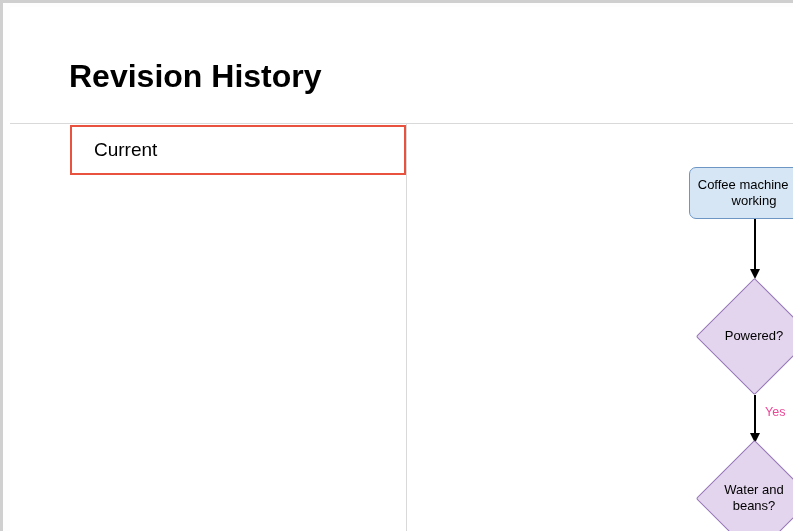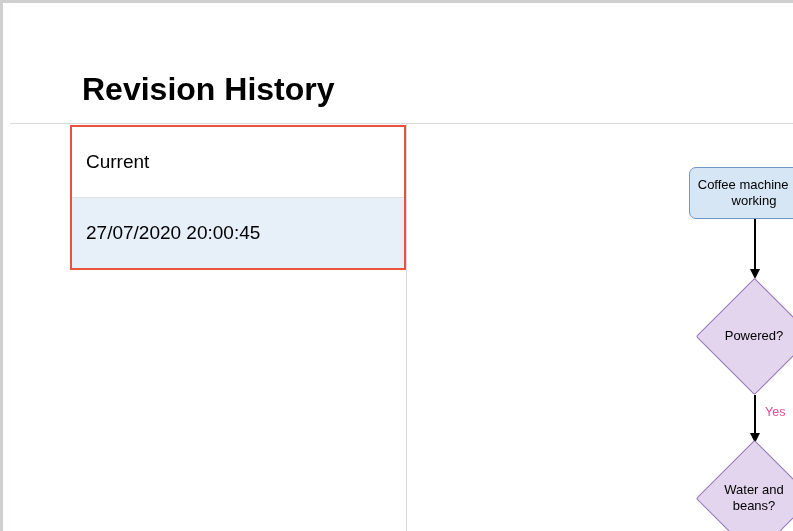--- a/index.html
+++ b/index.html
@@ -26,45 +26,46 @@
     bottom: 0;
     background: #ffffff;
   }
   .page-title {
     position: absolute;
     left: 58px;
     top: 50px;
     font-size: 32px;
     font-weight: 700;
     color: #000;
-    margin: 14px;
+    margin: 1px;
   }
   .content-divider {
     position: absolute;
     left: 0;
     right: 0;
     top: 116px;
     height: 1px;
     background: #d9d9d9;
   }
   .history-panel {
     position: absolute;
     left: 60px;
     top: 118px;
     width: 336px;
     border: 2px solid #e9523f;
     background: #ffffff;
   }
   .history-item {
-    padding: 24px 14px;
+    padding: 12px 14px;
     font-size: 19px;
     color: #000;
     border-bottom: 1px solid #e0e0e0;
     background: #ffffff;
     cursor: pointer;
+    margin-left: 8px;
   }
   .history-item:last-child {
     border-bottom: none;
   }
   .history-item.selected {
     background: #e7eff8;
   }
   .vertical-divider {
     position: absolute;
     left: 396px;
@@ -160,21 +161,20 @@
 
 <div class="frame">
   <div class="inner">
 
     <h1 class="page-title">Revision History</h1>
 
     <div class="content-divider"></div>
 
     <div class="history-panel">
       <div class="history-item">Current</div>
-      <div class="history-item selected">27/07/2020 20:00:45</div>
     </div>
 
     <div class="vertical-divider"></div>
 
     <div class="diagram-pane">
       <div class="diagram">
 
         <div class="node rect">Coffee machine not working</div>
 
         <div class="arrow-line" style="left:347px; top:96px; width:2px; height:52px;"></div>

